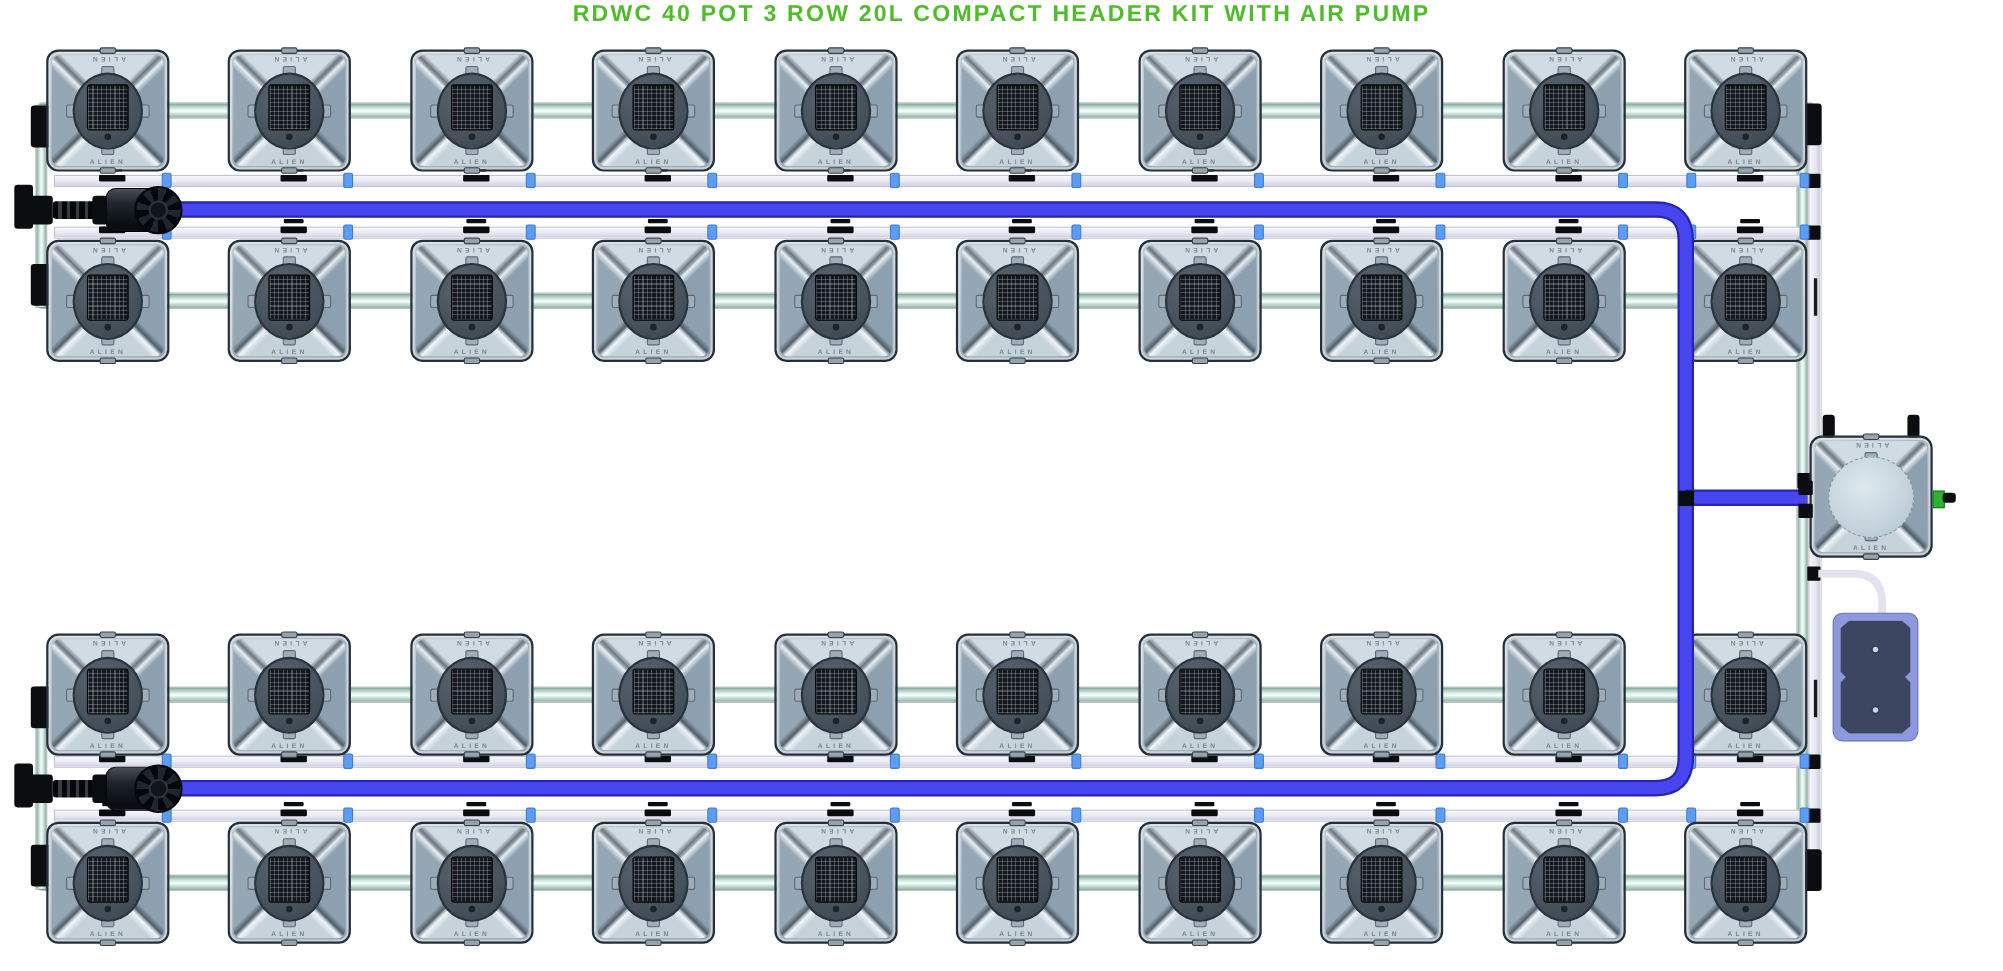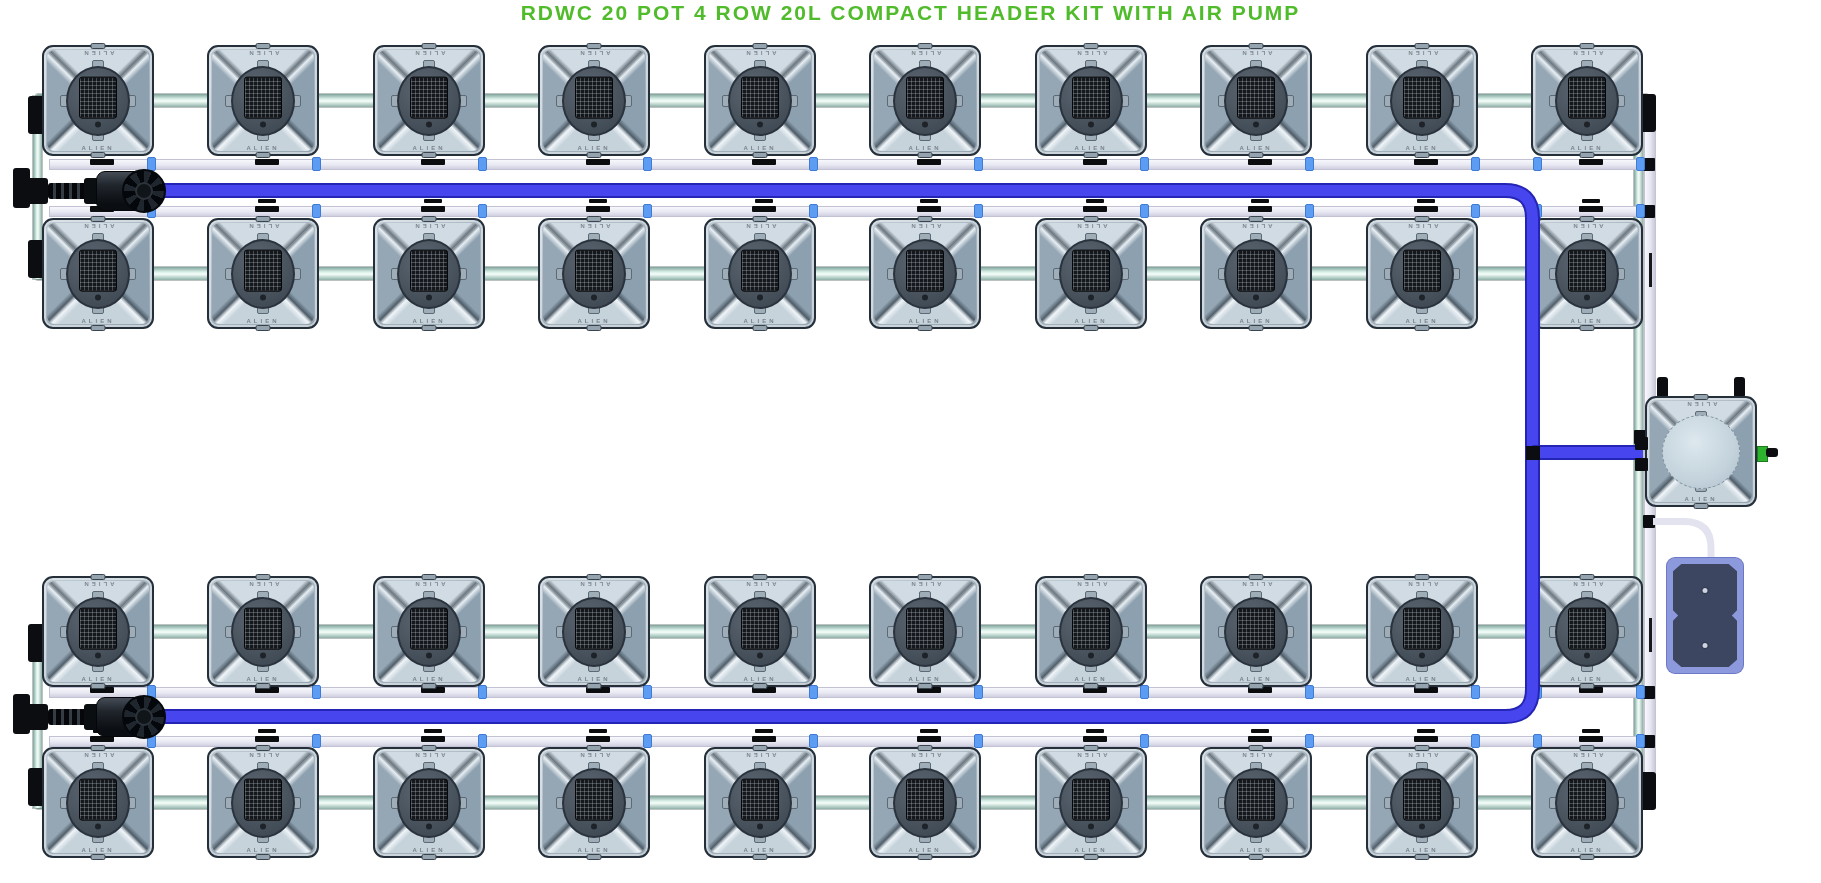--- a/index.html
+++ b/index.html
@@ -82,21 +82,21 @@
   #airpump .facepl{position:absolute;left:6px;top:6px;right:6px;bottom:6px;background:var(--apbody,#3c4660);
     clip-path:polygon(13% 0,87% 0,100% 7%,100% 45%,92% 50%,100% 55%,100% 93%,87% 100%,13% 100%,0 93%,0 55%,8% 50%,0 45%,0 7%);}
   #airpump .screw{position:absolute;left:50%;width:5px;height:5px;border-radius:50%;
     background:#cdd3e0;box-shadow:0 0 2px #11151f;transform:translateX(-50%);}
   svg.layer{position:absolute;left:0;top:0;}
 </style>
 </head>
 <body>
 
 <div id="stage">
-  <div id="title">RDWC 20 POT 4 ROW 20L COMPACT HEADER KIT WITH AIR PUMP</div>
+  <div id="title">RDWC 40 POT 3 ROW 20L COMPACT HEADER KIT WITH AIR PUMP</div>
 <div class="rail-h abs" style="left: 36px; top: 94px; width: 1612px; height: 13px;"></div>
     <div class="rail-h abs" style="left: 36px; top: 267px; width: 1556px; height: 13px;"></div>
     <div class="rail-h abs" style="left: 36px; top: 625px; width: 1556px; height: 13px;"></div>
     <div class="rail-h abs" style="left: 36px; top: 796px; width: 1612px; height: 13px;"></div>
     <div class="rail-v abs" style="left: 33px; top: 96px; width: 9px; height: 183px;"></div>
     <div class="rail-v abs" style="left: 33px; top: 625px; width: 9px; height: 183px;"></div>
     <div class="rail-v abs" style="left: 1634px; top: 98px; width: 9px; height: 706px;"></div>
     <div class="wpipe-v abs" style="left: 1645px; top: 98px; width: 10px; height: 710px;"></div>
     <div class="wpipe-h abs" style="left: 50px; top: 160px; width: 1600px; height: 9px;"></div>
     <div class="wpipe-h abs" style="left: 50px; top: 207px; width: 1600px; height: 9px;"></div>

